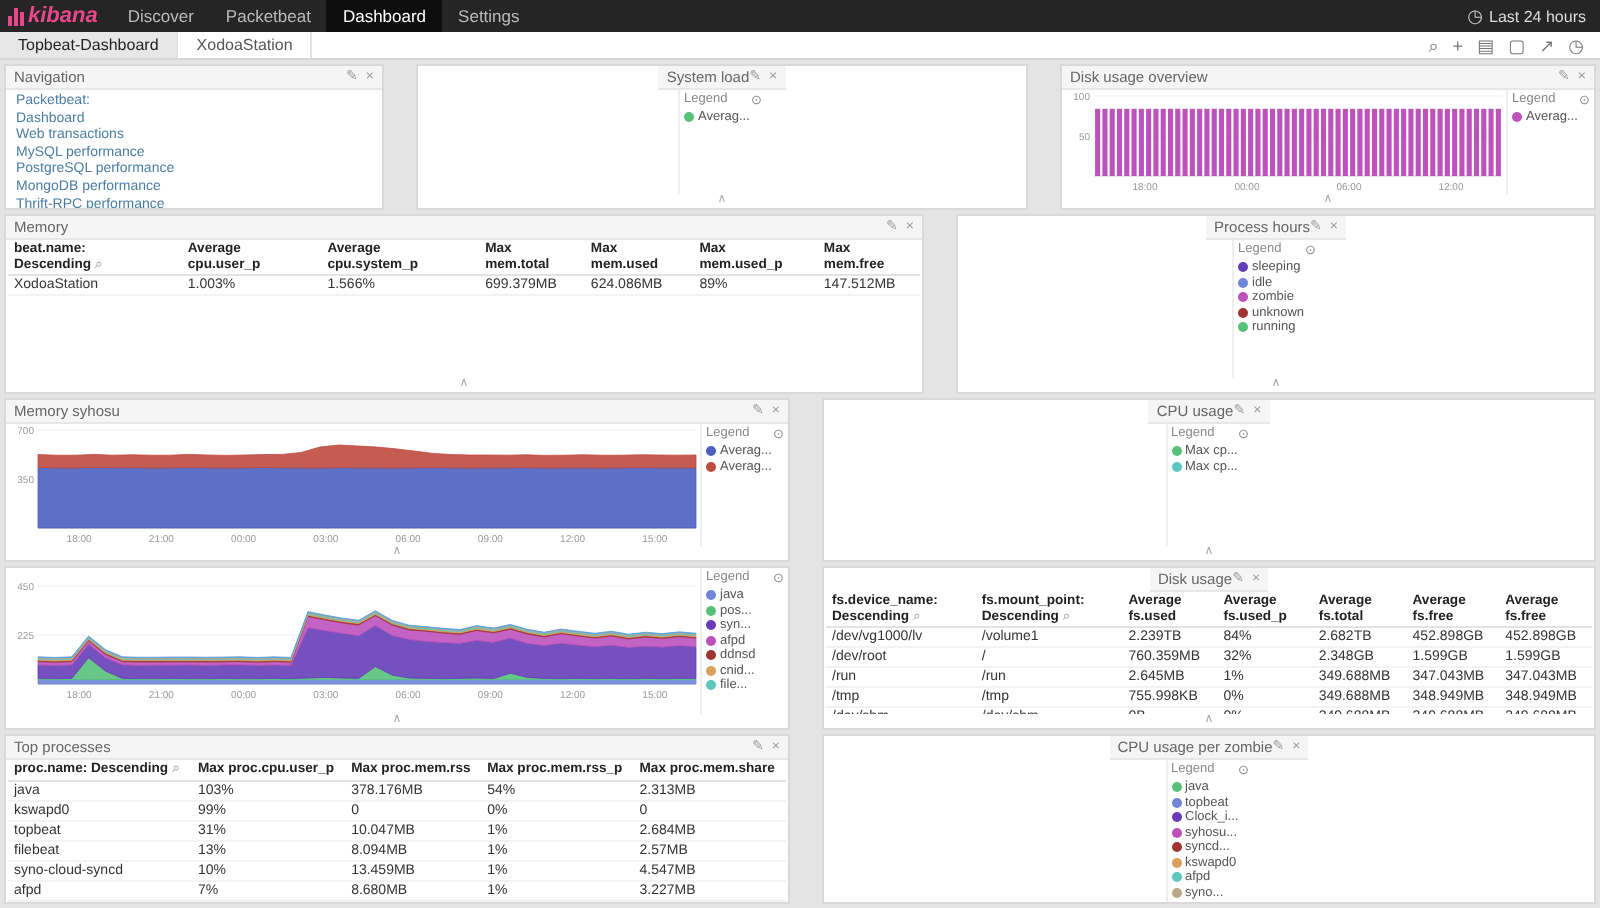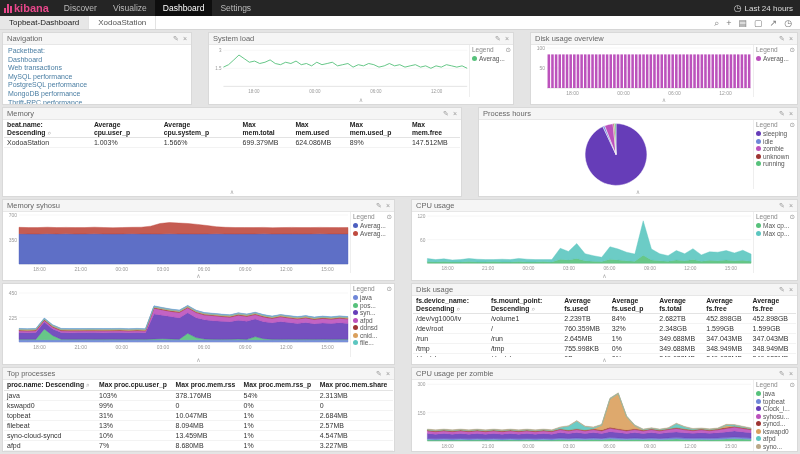--- a/index.html
+++ b/index.html
@@ -8,37 +8,37 @@
     width:800px; height:454px; overflow:hidden;
     font-family:"Liberation Sans", sans-serif;
     background:#e4e4e4; color:#333;
   }
   
   .navbar { height:16px; background:#252525; display:flex; align-items:center; }
   .logo { display:flex; align-items:center; gap:2px; padding:0 7px 0 4px; cursor:pointer; }
   .logo-bars { display:flex; align-items:flex-end; gap:1px; height:9px; }
   .logo-bars i { display:block; width:2px; background:#e8478b; }
   .logo-bars i:nth-child(1){height:5px;} .logo-bars i:nth-child(2){height:9px;} .logo-bars i:nth-child(3){height:7px;}
-  .logo-text { color:#e8478b; font-weight:bold; font-size:11px; line-height:16px; }
+  .logo-text { color:#e8478b; font-weight:bold; font-size:11px; line-height:16px;font-style:italic; }
   .nav-item { font-size:8.5px; color:#bbb; padding:0 8px; line-height:16px; text-decoration:none; cursor:pointer; }
   .nav-item.active { background:#0e0e0e; color:#fff; }
   .nav-right { margin-left:auto; display:flex; align-items:center; gap:3px; padding-right:7px; color:#ddd; font-size:8px; cursor:pointer; }
   .clockglyph { font-size:9px; color:#ccc; }
   
   .tabbar { height:14px; background:#fff; border-bottom:1px solid #d6d6d6; display:flex; align-items:stretch; }
   .tab { font-size:8px; color:#555; padding:0 9px; display:flex; align-items:center; border-right:1px solid #e3e3e3; text-decoration:none; cursor:pointer; }
   .tab.active { background:#e7e7e7; color:#222; }
   .tab-icons { margin-left:auto; display:flex; align-items:center; gap:7px; padding-right:8px; }
   .tbicon { font-size:9px; color:#777; cursor:pointer; line-height:14px; }
   
   .dash { padding:2px; display:flex; flex-direction:column; gap:2px; height:424px; }
   .drow { display:flex; gap:16px; min-height:0; }
   .r1{height:73px;} .r2{height:90px;} .r3{height:82px;} .r4{height:82px;} .r5{height:85px;}
   .panel { background:#fff; border:1px solid #d9d9d9; display:flex; flex-direction:column; min-width:0; }
-  .flex1 { flex:1; }
+  .flex1 { flex:1;align-items:center; }
   .w-nav{width:190px;} .w-diskov{width:268px;} .w-servers{width:460px;} .w-left{width:393px;}
   .phead { height:12px; flex:none; background:#f5f5f5; border-bottom:1px solid #e7e7e7; display:flex; align-items:center; padding:0 4px; }
   .ptitle { font-size:7.5px; color:#666; white-space:nowrap; overflow:hidden; }
   .picons { margin-left:auto; display:flex; gap:4px; }
   .picon { font-size:7px; color:#999; cursor:pointer; line-height:12px; }
   .pbody { flex:1; display:flex; min-height:0; }
   .pfoot { height:7px; flex:none; text-align:center; font-size:6px; line-height:6px; color:#aaa; cursor:pointer; }
   
   .chartwrap { flex:1; min-width:0; position:relative; }
   .chartwrap svg { position:absolute; left:0; top:0; width:100%; height:100%; }
@@ -63,21 +63,21 @@
   <div class="logo">
     <span class="logo-bars">
         <i></i>
         <i></i>
         <i></i>
       </span>
     <span class="logo-text">kibana</span>
   </div>
   <div style="display:flex;">
       <a class="nav-item">Discover</a>
-      <a class="nav-item">Visualize</a>
+      <a class="nav-item">Packetbeat</a>
       <a class="nav-item active">Dashboard</a>
       <a class="nav-item">Settings</a>
     </div>
   <div class="nav-right">
     <span class="clockglyph">◷</span>
     <span>Last 24 hours</span>
   </div>
 </nav>
 
 <div class="tabbar">

